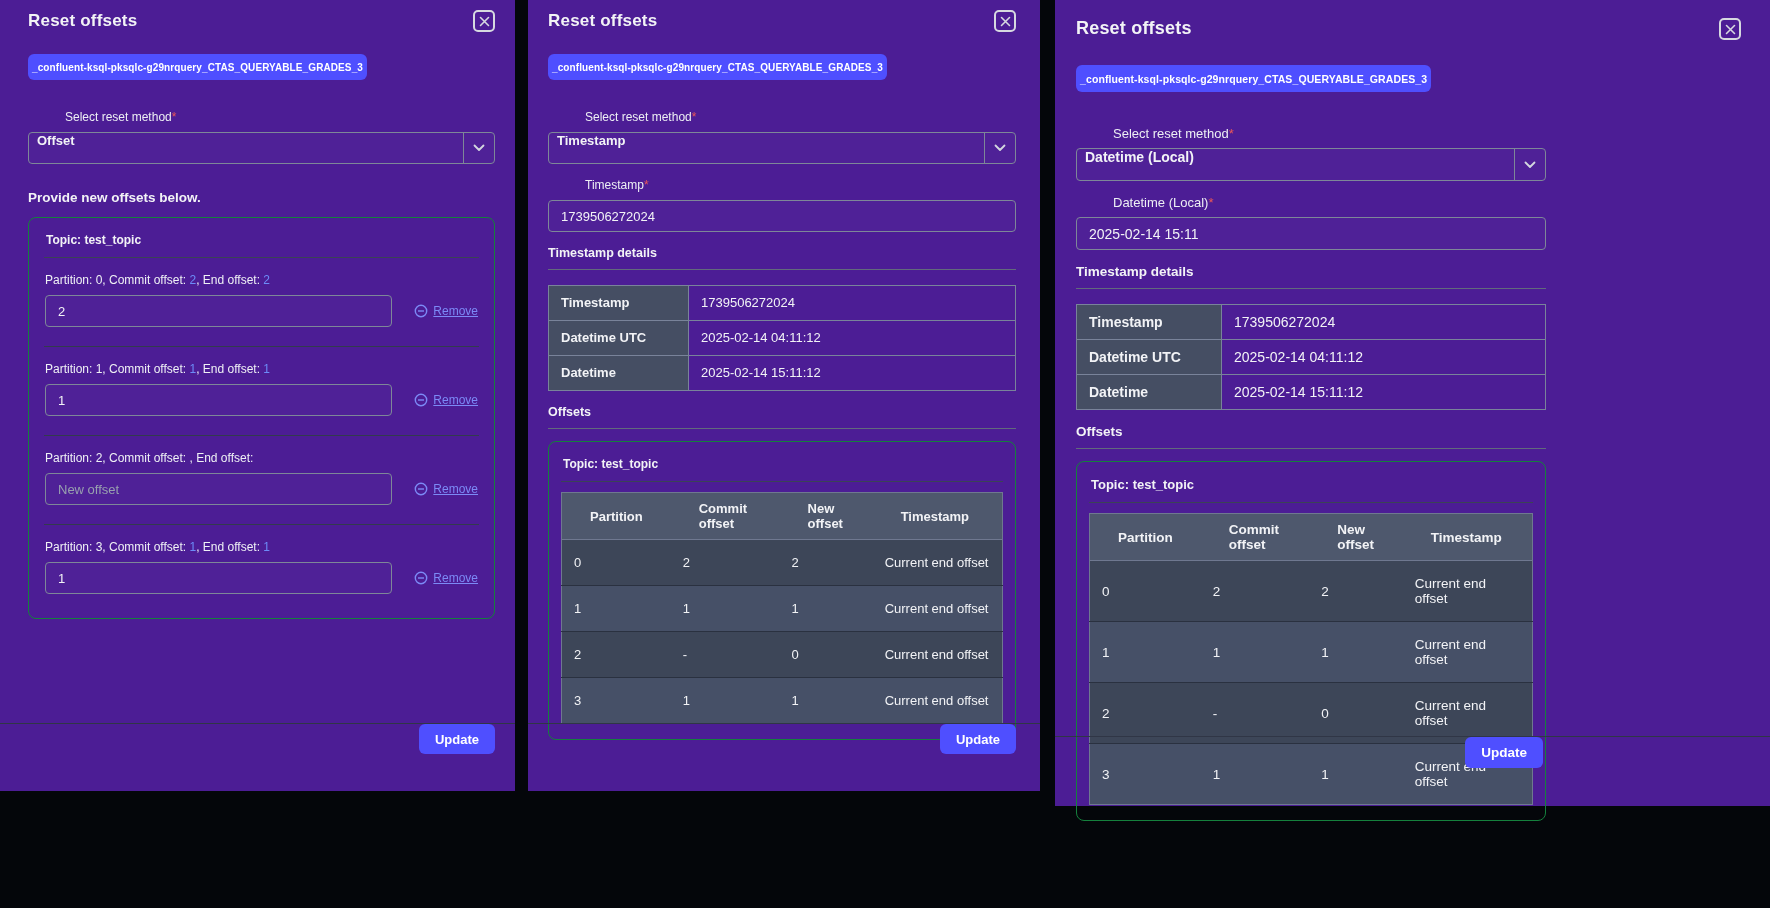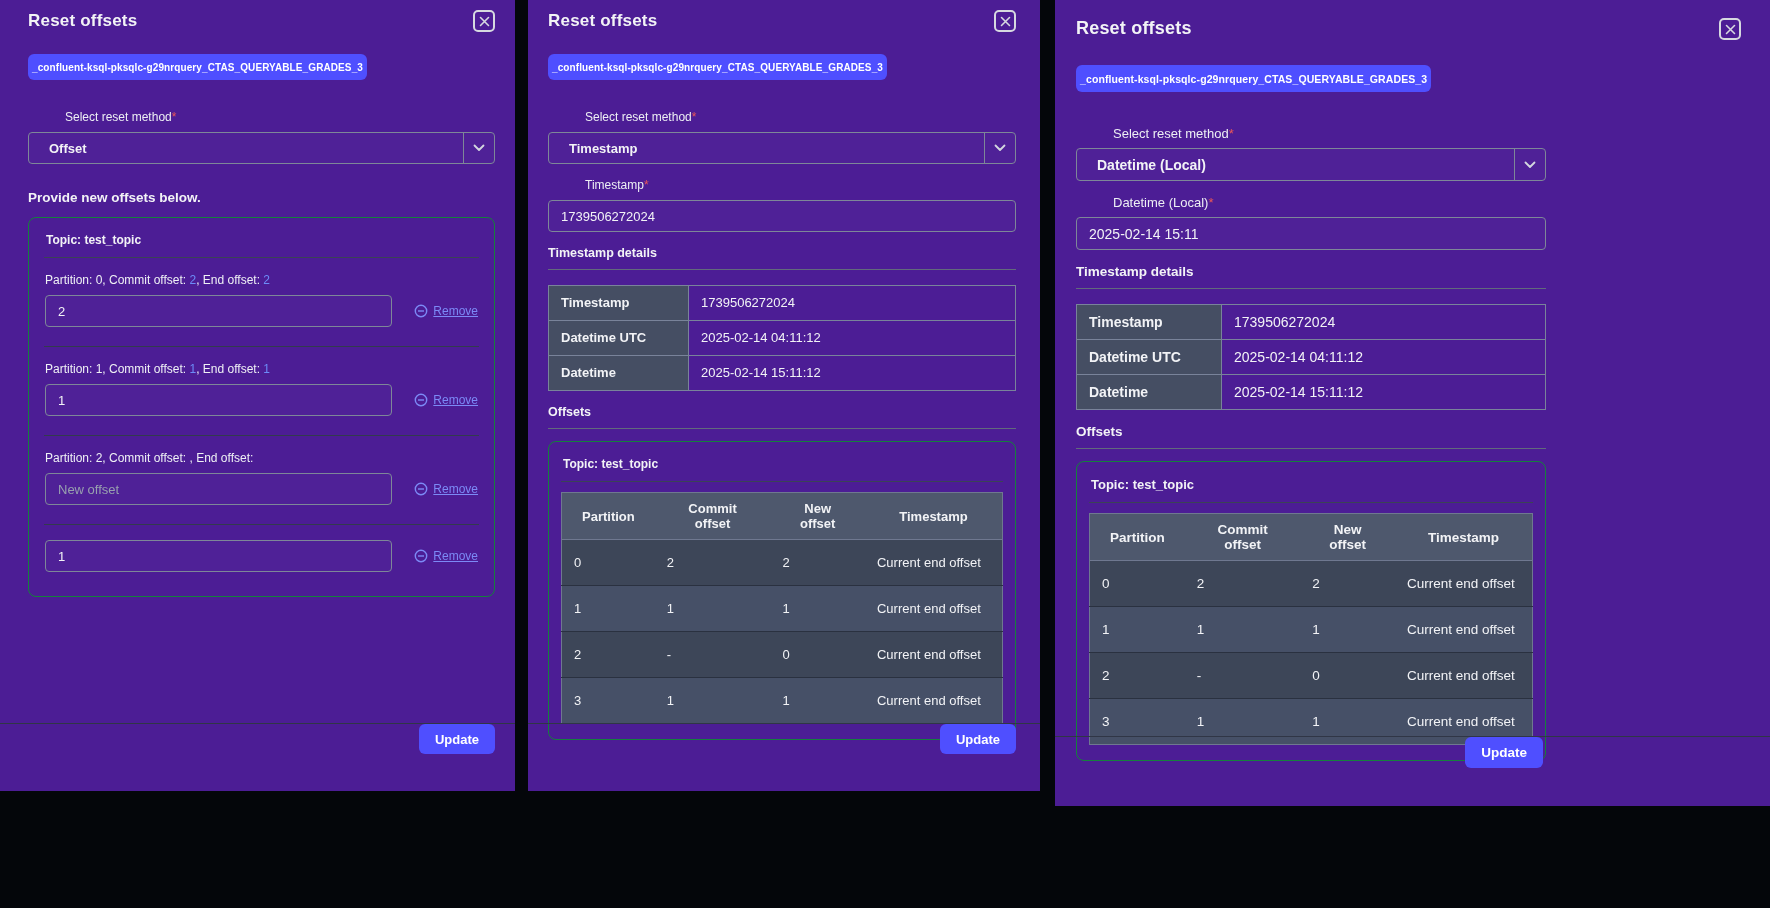--- a/index.html
+++ b/index.html
@@ -26,21 +26,21 @@
   .badge{display:inline-block;margin-top:21px;background:var(--accent,#4f4fff);color:#fff;font-size:10px;font-weight:700;padding:8px 4px 7px;border-radius:6px;letter-spacing:.1px;white-space:nowrap;}
   .modal--lg .badge{font-size:10.5px;margin-top:24px;}
 
   .method-field{margin-top:30px;}
   .modal--lg .method-field{margin-top:34px;}
   .value-field{margin-top:14px;}
   .field-label{display:block;font-size:12px;line-height:15px;margin-bottom:7px;color:#edeff4;margin-left:37px;}
   .modal--lg .field-label{font-size:13px;}
   .req{color:var(--required,#eb5757);}
 
-  .select{height:32px;border:1px solid #7e8798;border-radius:4px;background:rgba(255,255,255,0.02);display:flex;align-items:center;justify-content:space-between;padding-left:20px;font-size:13px;font-weight:600;cursor:pointer;box-sizing:border-box;}
+  .select{height:32px;border:1px solid #7e8798;border-radius:4px;background:rgba(255,255,255,0.02);display:flex;justify-content:space-between;padding-left:8px;font-size:13px;font-weight:600;cursor:pointer;box-sizing:border-box;}
   .modal--lg .select{height:33px;font-size:14px;}
   .select-caret{border-left:1px solid #7e8798;align-self:stretch;width:30px;display:flex;align-items:center;justify-content:center;}
   .select-caret svg{stroke:#d3d7df;stroke-width:1.8;fill:none;stroke-linecap:round;stroke-linejoin:round;}
 
   .text-input{display:block;width:100%;height:32px;box-sizing:border-box;padding:0 12px;border:1px solid #7e8798;border-radius:4px;background:rgba(255,255,255,0.02);color:#f2f3f6;font-size:13px;font-family:inherit;}
   .modal--lg .text-input{height:33px;font-size:14px;}
   .text-input::placeholder{color:#98a0af;}
 
   .instruction{margin:26px 0 0;font-size:13.5px;font-weight:600;}
 
@@ -67,21 +67,21 @@
 
   table{border-collapse:collapse;width:100%;}
   .details{margin-top:15px;font-size:13px;}
   .modal--lg .details{font-size:14px;}
   .details th{width:115px;background:#454e63;text-align:left;font-weight:700;}
   .modal--lg .details th{width:120px;}
   .details th,.details td{border:1px solid #79839a;padding:9px 12px;line-height:16px;}
 
   .offsets{margin-top:10px;font-size:13px;border:1px solid #6f7890;}
   .modal--lg .offsets{font-size:13.5px;}
-  .offsets th{background:#4e586d;text-align:center;font-weight:700;padding:8px 20px;line-height:15px;border-bottom:1px solid #6f7890;}
+  .offsets th{background:#4e586d;text-align:left;font-weight:700;padding:8px 28px;line-height:15px;border-bottom:1px solid #6f7890;}
   .offsets td{padding:15px 12px;line-height:15px;}
   .offsets tbody tr:nth-child(odd){background:#3d4658;}
   .offsets tbody tr:nth-child(even){background:#465067;}
   .offsets tbody tr + tr{border-top:1px solid #2a3140;}
 
   .modal-footer{position:absolute;left:0;right:0;bottom:0;height:68px;border-top:1px solid #303646;display:flex;justify-content:flex-end;box-sizing:border-box;}
   #m1 .modal-footer{padding-right:20px;}
   #m2 .modal-footer{padding-right:24px;}
   #m3 .modal-footer{padding-right:227px;height:70px;}
   .btn-primary{height:30px;padding:0 16px;border:none;border-radius:6px;background:var(--accent,#4f4fff);color:#fff;font-size:13px;font-weight:700;font-family:inherit;cursor:pointer;}
@@ -157,20 +157,21 @@
               <svg width="14" height="14" viewBox="0 0 14 14">
                   <circle cx="7" cy="7" r="5.7" stroke-width="1.4"></circle>
                   <line x1="4" y1="7" x2="10" y2="7" stroke-width="1.4"></line>
                 </svg>
               <span class="txt">Remove</span>
             </a>
           </div>
         </div>
 
         <div class="pgroup">
+          <div class="plabel"><span>Partition: 3, Commit offset: </span><span class="num">1</span><span>, End offset: </span><span class="num">1</span></div>
           <div class="prow">
             <input class="text-input" type="text" value="1" style="">
             <a class="remove" href="#">
               <svg width="14" height="14" viewBox="0 0 14 14">
                   <circle cx="7" cy="7" r="5.7" stroke-width="1.4"></circle>
                   <line x1="4" y1="7" x2="10" y2="7" stroke-width="1.4"></line>
                 </svg>
               <span class="txt">Remove</span>
             </a>
           </div>

